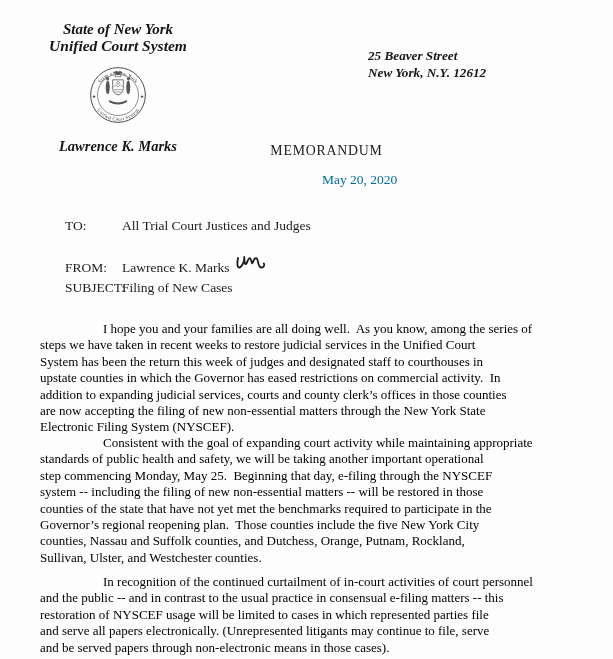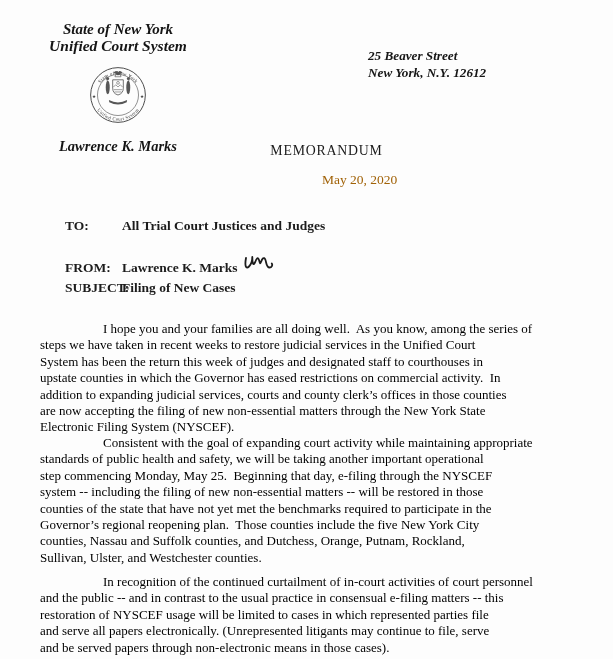--- a/index.html
+++ b/index.html
@@ -22,23 +22,23 @@
   .official-title{font-style:italic;font-weight:bold;font-size:9px;line-height:11px;color:#222;}
   
   .address{
     position:absolute;left:368px;top:48px;width:212px;
     text-align:left;font-style:italic;font-weight:bold;
     font-size:13.2px;line-height:16.5px;color:#161616;
   }
   
   .memo-title{position:absolute;left:0;top:143px;width:613px;text-align:center;
     font-size:13.8px;letter-spacing:0.8px;color:#1a1a1a;padding-left:20px;}
-  .memo-date{position:absolute;left:322px;top:172px;font-size:13.5px;color:#a16207;}
+  .memo-date{position:absolute;left:322px;top:172px;font-size:13.5px;color:#0369a1;}
   
-  .field{position:absolute;left:65px;font-size:13.5px;white-space:nowrap;font-weight:bold;}
+  .field{position:absolute;left:65px;font-size:13.5px;white-space:nowrap;}
   .field .flabel{display:inline-block;width:57px;}
   .f-to{top:218px;}
   .f-from{top:248px;}
   .f-subject{top:280px;}
   .initials{position:relative;top:5px;left:4px;}
   
   .para{
     position:absolute;left:40px;width:565px;
     font-size:13px;line-height:16.4px;
     white-space:pre-wrap;

